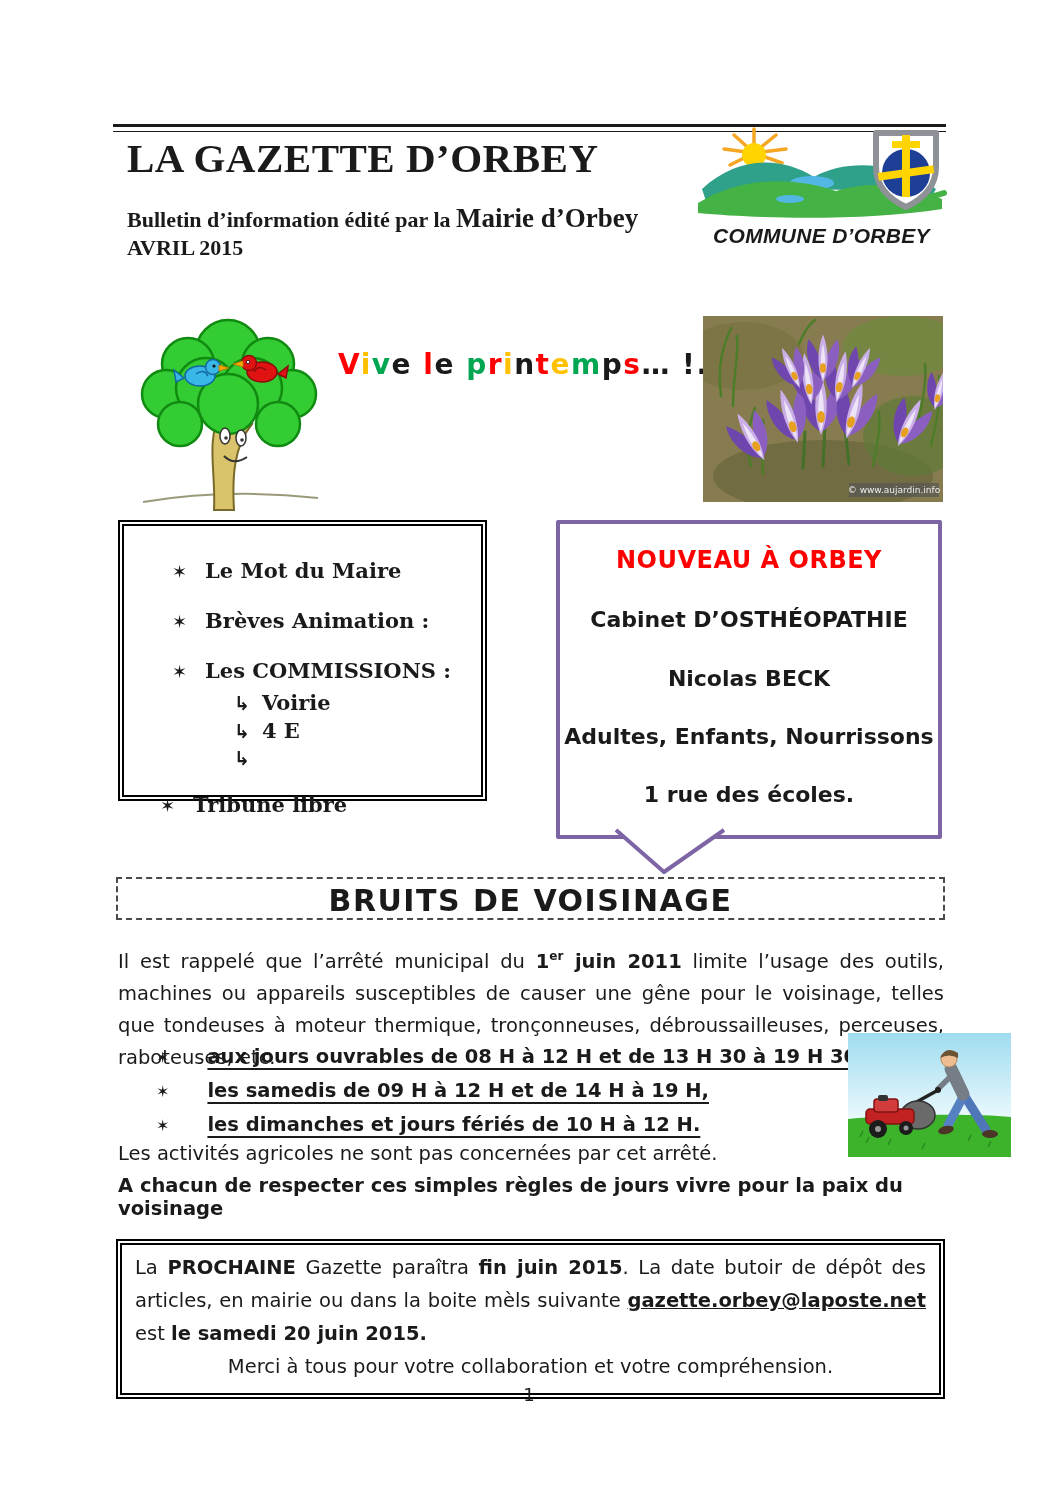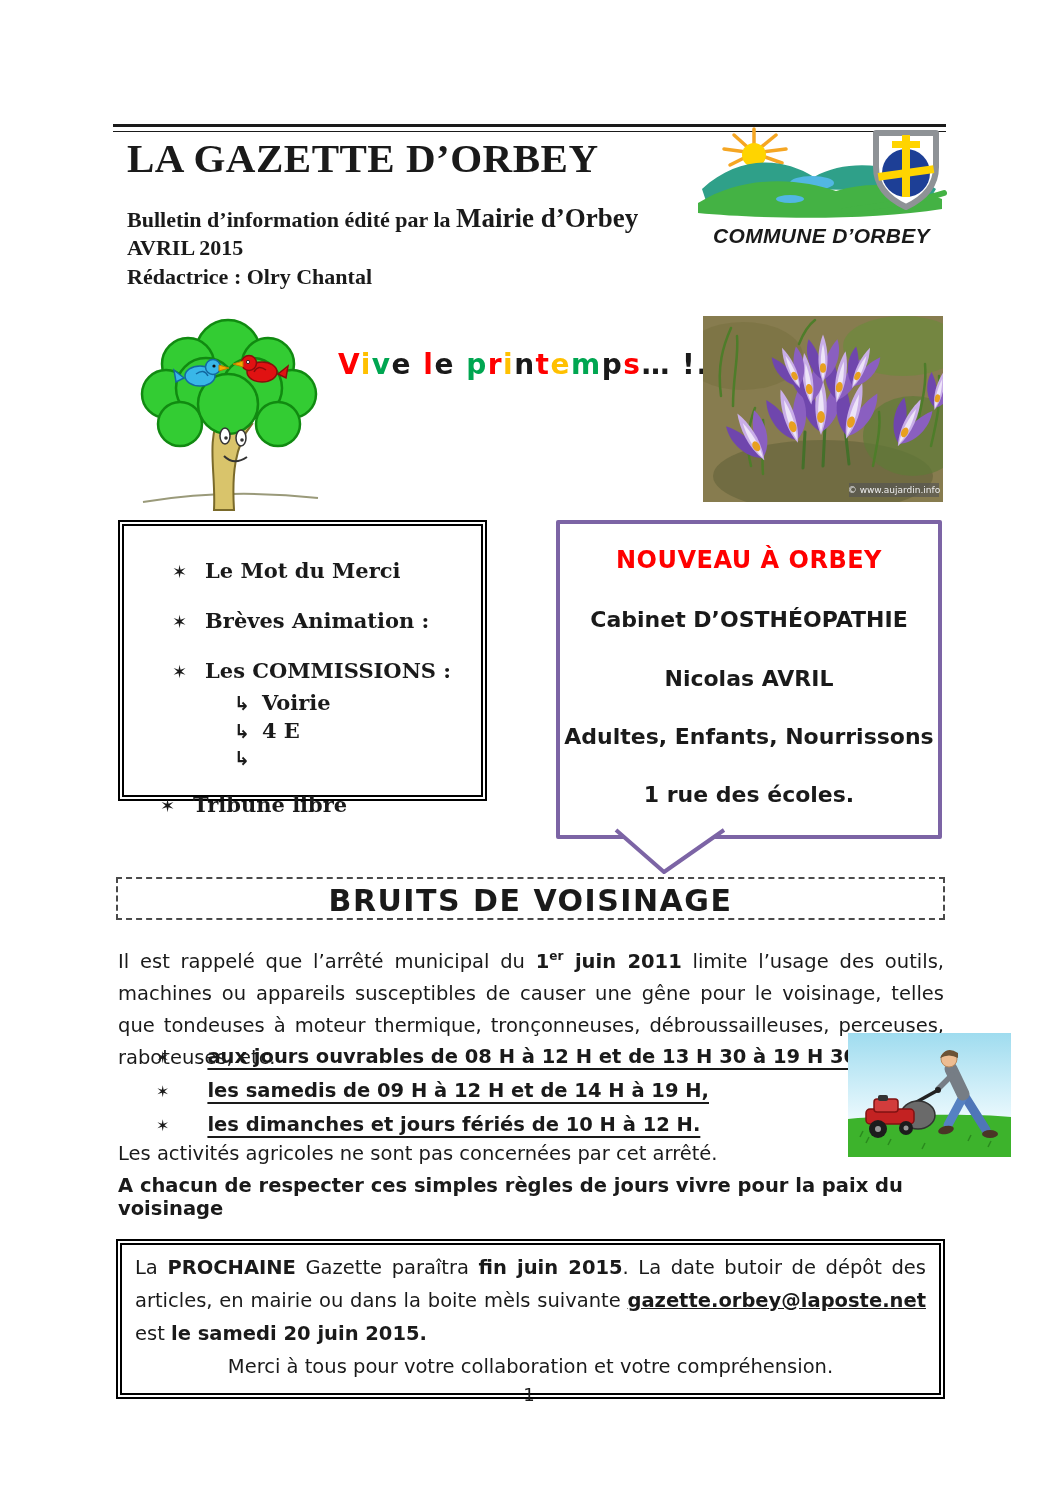--- a/index.html
+++ b/index.html
@@ -76,21 +76,20 @@
 
 <div class="page">
 
   <div class="abs top-rule"></div>
 
   <div class="abs page-title">LA GAZETTE D’ORBEY</div>
 
   <div class="abs subtitle"><span>Bulletin d’information édité par la </span><span class="org">Mairie d’Orbey</span></div>
 
   <div class="abs issue">AVRIL 2015</div>
-  <div class="abs editor">Rédactrice : Olry Chantal</div>
 
   <svg class="abs logo" viewBox="0 0 255 100">
     <g>
       <g stroke="#f5a623" stroke-width="3.5" stroke-linecap="round">
         <line x1="60" y1="26" x2="60" y2="2"></line>
         <line x1="60" y1="26" x2="40" y2="8"></line>
         <line x1="60" y1="26" x2="82" y2="8"></line>
         <line x1="60" y1="26" x2="30" y2="22"></line>
         <line x1="60" y1="26" x2="92" y2="22"></line>
         <line x1="60" y1="26" x2="36" y2="38"></line>
@@ -209,21 +208,21 @@
     </g>
     <g>
       <rect x="146" y="167" width="90" height="14" fill="#555" opacity="0.65"></rect>
       <text x="191" y="177" text-anchor="middle" font-size="9" fill="#eeeeee" font-family="DejaVu Sans, sans-serif">© www.aujardin.info</text>
     </g>
   </svg>
 
   <div class="abs menu-box">
     <div class="mi">
       <span class="star">✶</span>
-      <span>Le Mot du Merci</span>
+      <span>Le Mot du Maire</span>
     </div>
     <div class="mi">
       <span class="star">✶</span>
       <span>Brèves Animation :</span>
     </div>
     <div class="mi tight">
       <span class="star">✶</span>
       <span>Les COMMISSIONS :</span>
     </div>
     <div class="subs">
@@ -241,21 +240,21 @@
     </div>
     <div class="mi" style="margin-left:-12px;">
       <span class="star">✶</span>
       <span>Tribune libre</span>
     </div>
   </div>
 
   <div class="abs bubble">
     <div class="b-title">NOUVEAU À ORBEY</div>
     <div class="b-line">Cabinet D’OSTHÉOPATHIE</div>
-    <div class="b-line">Nicolas AVRIL</div>
+    <div class="b-line">Nicolas BECK</div>
     <div class="b-line">Adultes, Enfants, Nourrissons</div>
     <div class="b-line">1 rue des écoles.</div>
     <svg class="pointer" viewBox="0 0 120 46">
       <path d="M4 0 L52 42 L112 0 Z" fill="#ffffff"></path>
       <path d="M4 0 L52 42 L112 0" fill="none" stroke="#7c64a5" stroke-width="4" stroke-linejoin="round"></path>
     </svg>
   </div>
 
   <div class="abs section-box">
     <span>BRUITS DE VOISINAGE</span>

